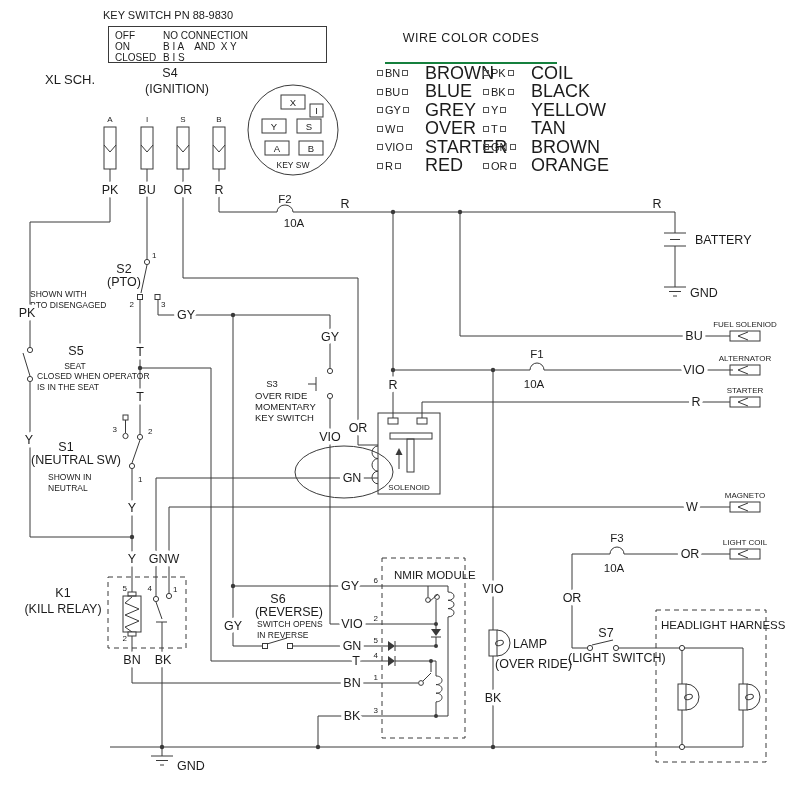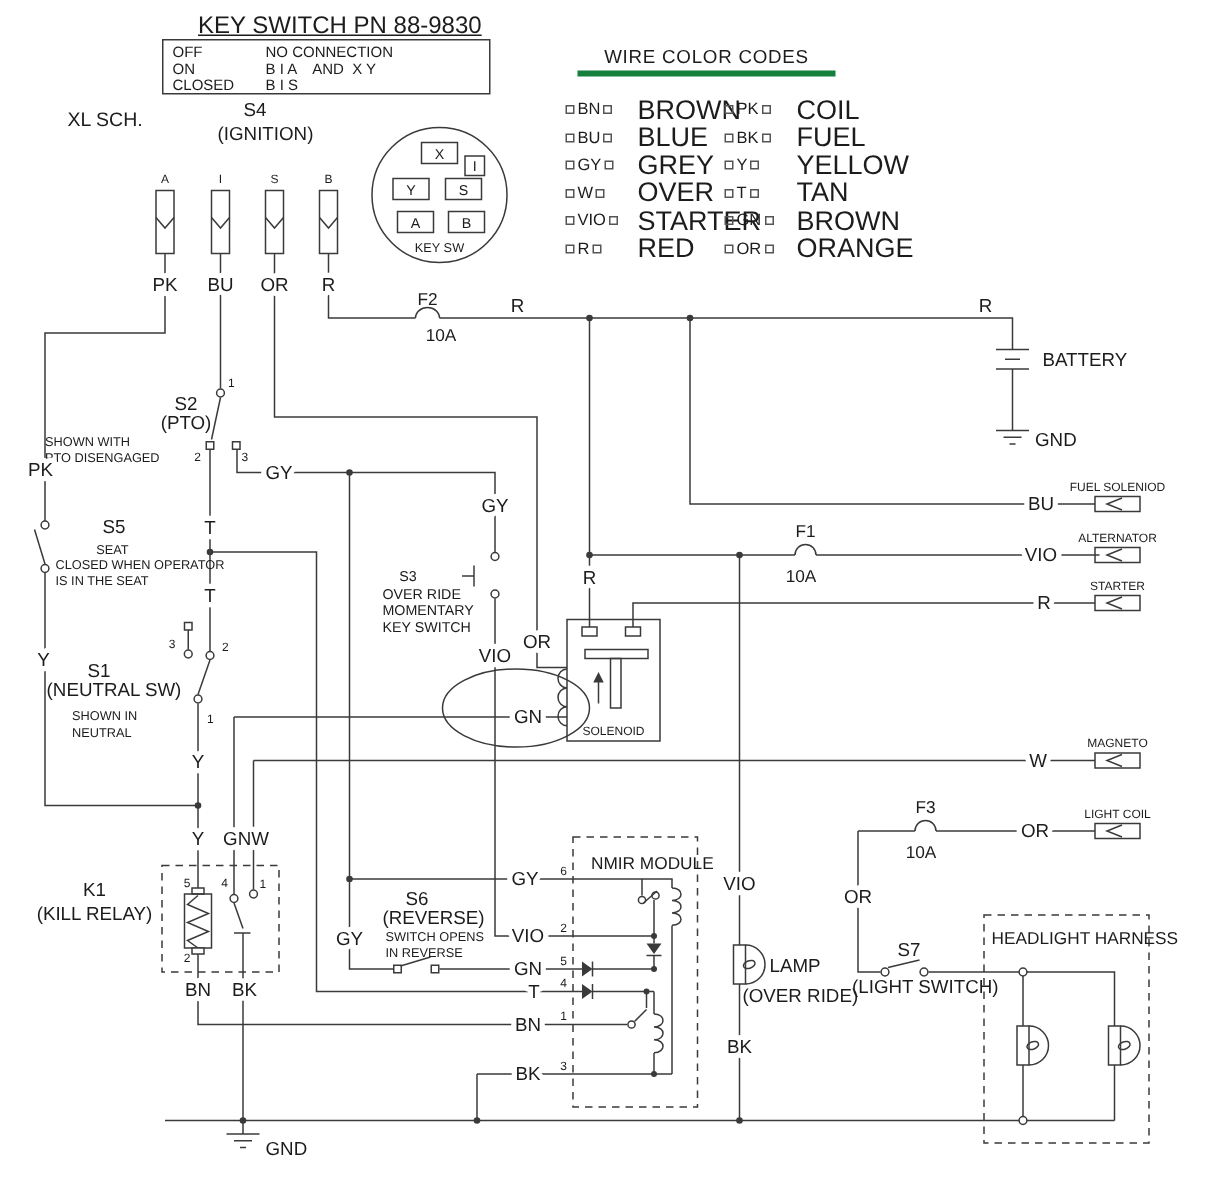--- a/index.html
+++ b/index.html
@@ -15,29 +15,29 @@
   .t12{font-size:12.5px;}
   .t11{font-size:11.5px;}
   .t9{font-size:9.5px;}
   .t8{font-size:8.5px;}
   .t7{font-size:8px;}
   .pn{font-size:8px;}
   .mid{text-anchor:middle;}
   .end{text-anchor:end;}
   .wl{font-size:12.5px;text-anchor:middle;paint-order:stroke;stroke:#ffffff;stroke-width:7px;stroke-linejoin:round;fill:#1c1c1c;}
   
-  .tbl-title{position:absolute;left:132px;top:9px;font-size:16px;text-decoration:underline;}
+  .tbl-title{position:absolute;left:103px;top:9px;font-size:11px;}
   .tbl{position:absolute;left:108px;top:26px;width:219px;height:37px;border:1px solid #3a3a3a;
        box-sizing:border-box;padding:3px 0 0 6px;font-size:10px;line-height:11px;}
-  .tbl-row{display:flex;height:11px;align-items:center;gap:14px;}
+  .tbl-row{display:flex;height:11px;align-items:center;}
   .tbl-state{width:48px;}
   .tbl-val{white-space:pre;}
   
   .leg-title{position:absolute;left:385px;top:31px;width:172px;text-align:center;
-             font-size:12.5px;letter-spacing:.5px;padding-bottom:2px;border-bottom:4px solid #15803d;}
+             font-size:12.5px;letter-spacing:.5px;padding-bottom:17px;border-bottom:2px solid #15803d;}
   .leg-col{position:absolute;top:64px;}
   .leg-row{display:flex;align-items:center;height:18.5px;}
   .leg-key{display:flex;align-items:center;gap:2px;width:48px;}
   .pinbox{width:4px;height:4px;border:1px solid #555;display:inline-block;}
   .leg-code{font-size:11px;}
   .leg-name{font-size:18px;}
 </style>
 </head>
 <body>
 
@@ -509,21 +509,21 @@
           <span class="pinbox"></span>
         </span>
         <span class="leg-name">COIL</span>
       </div>
     <div class="leg-row">
         <span class="leg-key">
           <span class="pinbox"></span>
           <span class="leg-code">BK</span>
           <span class="pinbox"></span>
         </span>
-        <span class="leg-name">FUEL</span>
+        <span class="leg-name">BLACK</span>
       </div>
     <div class="leg-row">
         <span class="leg-key">
           <span class="pinbox"></span>
           <span class="leg-code">Y</span>
           <span class="pinbox"></span>
         </span>
         <span class="leg-name">YELLOW</span>
       </div>
     <div class="leg-row">

